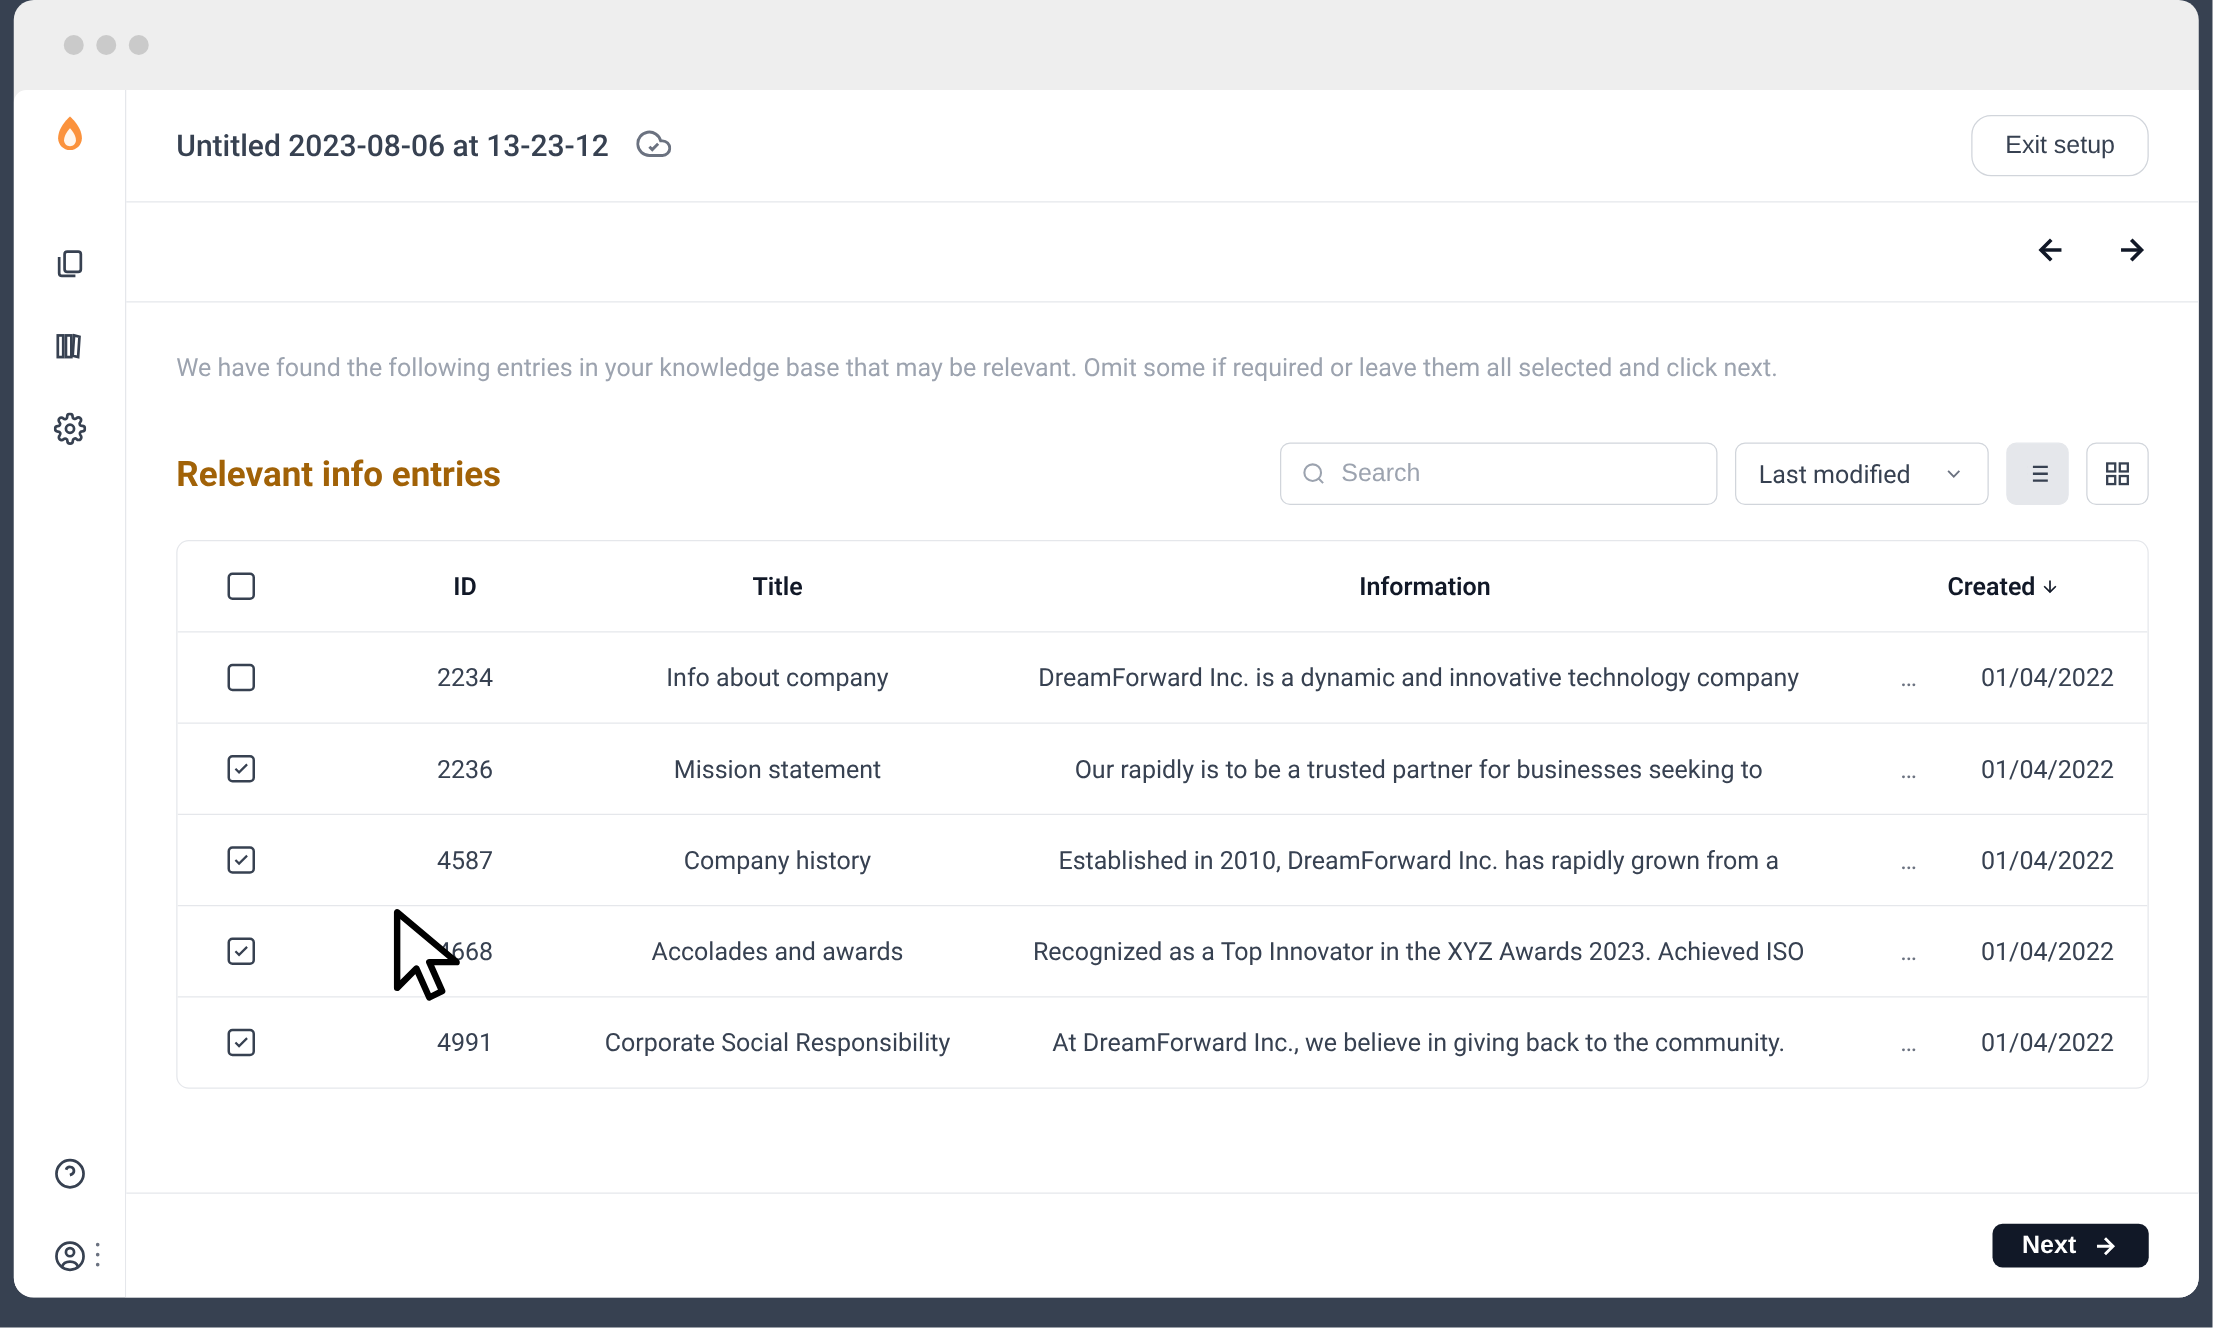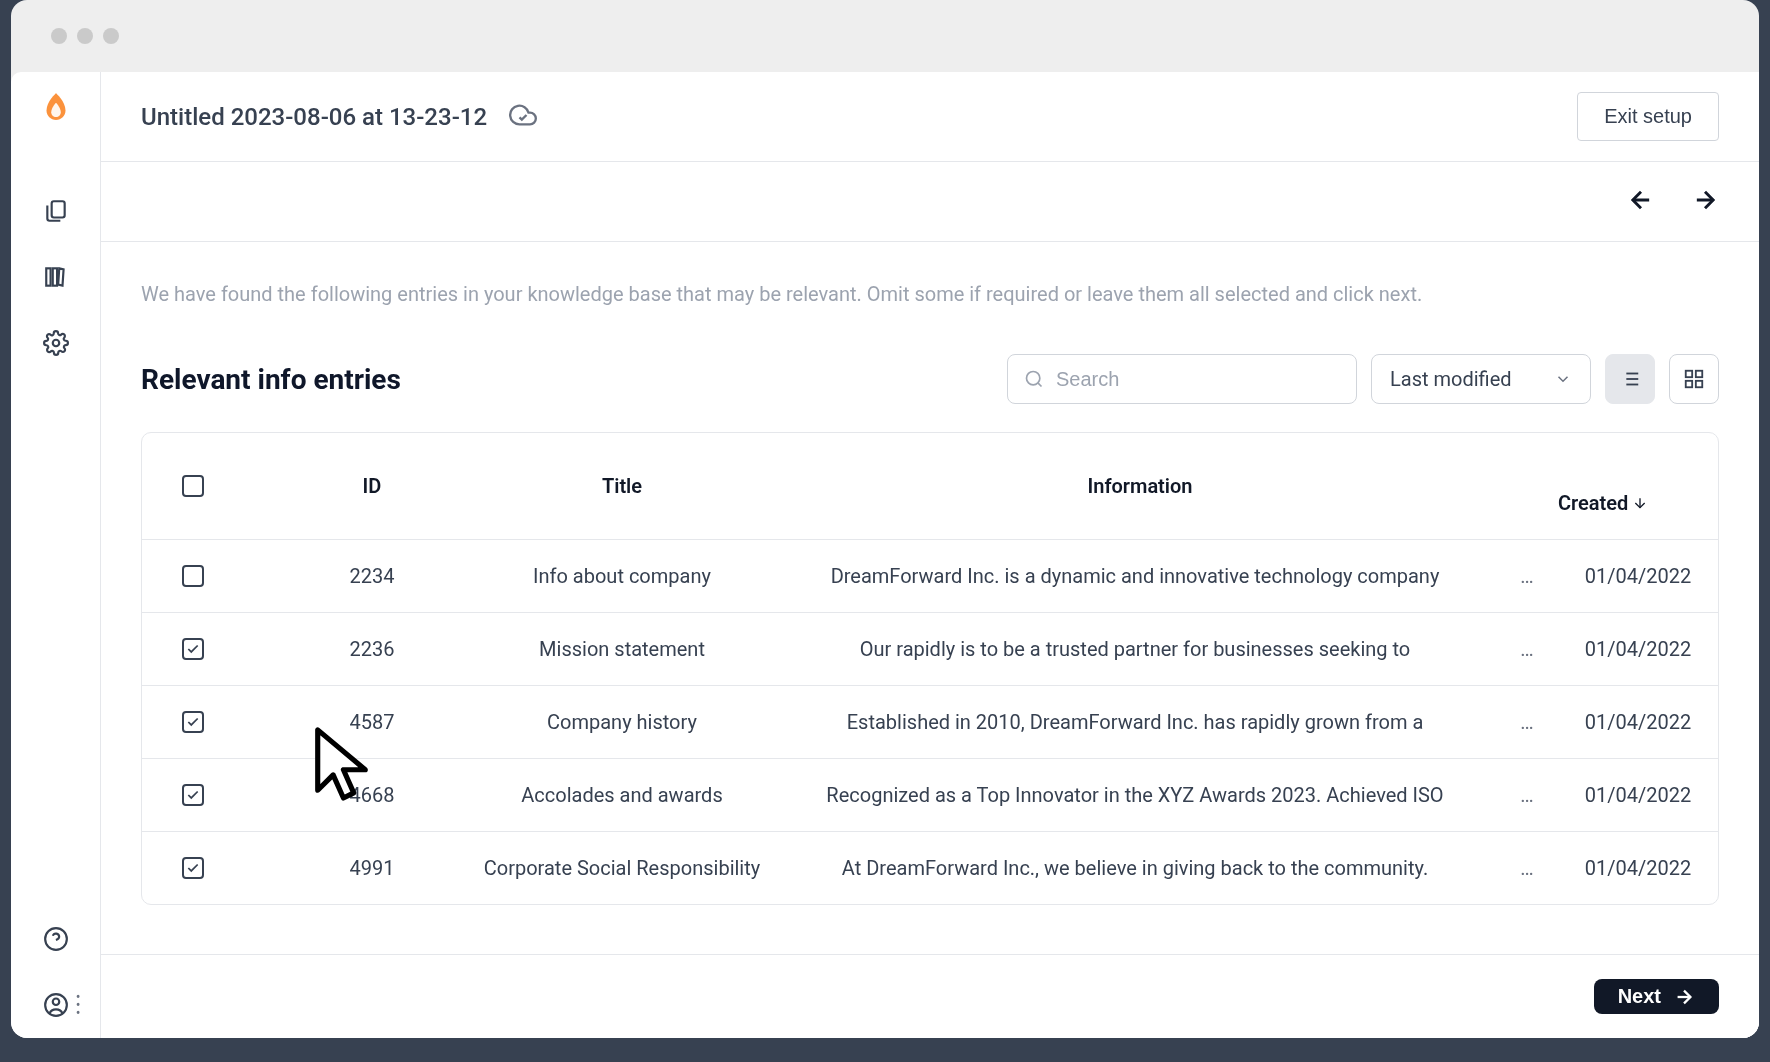--- a/index.html
+++ b/index.html
@@ -78,21 +78,21 @@
       font-weight: 500;
     }
     .cloud-status {
       margin-left: 22px;
       color: #6b7280;
     }
     .exit-btn {
       margin-left: auto;
       border: 1px solid #d1d5db;
       background: #fff;
-      border-radius: 4px;
+      border-radius: 16px;
       padding: 12px 26px;
       font-size: 20px;
       color: #374151;
       font-weight: 500;
       cursor: pointer;
     }
     .section-header {
       height: 80px;
       border-bottom: 1px solid #e5e7eb;
       display: flex;
@@ -122,21 +122,21 @@
       margin-bottom: 48px;
     }
     .list-header {
       display: flex;
       align-items: center;
       margin-bottom: 28px;
     }
     .list-title {
       font-size: 28px;
       font-weight: 700;
-      color: #0f172a;
+      color: #a16207;
     }
     .controls {
       margin-left: auto;
       display: flex;
       gap: 14px;
       align-items: center;
     }
     .search-box {
       display: flex;
       align-items: center;
@@ -157,21 +157,21 @@
       background: transparent;
     }
     .search-box input::placeholder { color: #9ca3af; }
     .sort-select {
       display: flex;
       align-items: center;
       justify-content: space-between;
       border: 1px solid #d1d5db;
       border-radius: 8px;
       height: 50px;
-      width: 220px;
+      width: 203px;
       padding: 0 18px;
       font-size: 20px;
       color: #374151;
       cursor: pointer;
     }
     .view-btn {
       width: 50px; height: 50px;
       border: 1px solid #d1d5db;
       border-radius: 8px;
       display: flex; align-items: center; justify-content: center;
@@ -215,21 +215,21 @@
     }
     .check svg { display: none; }
     .check.checked svg { display: block; }
     .info-cell {
       white-space: nowrap;
       overflow: hidden;
       text-overflow: ellipsis;
       padding-right: 10px;
     }
     .more-dots { color: #6b7280; letter-spacing:2px; cursor:pointer; }
-    .created-head { display:flex; align-items:center; gap:4px;margin-top:34px; }
+    .created-head { display:flex; align-items:center; gap:4px; }
 
     .footer {
       position: absolute;
       bottom: 0; left: 0; right: 0;
       height: 84px;
       border-top: 1px solid #e5e7eb;
       background: #fff;
       display: flex;
       align-items: center;
       justify-content: flex-end;

